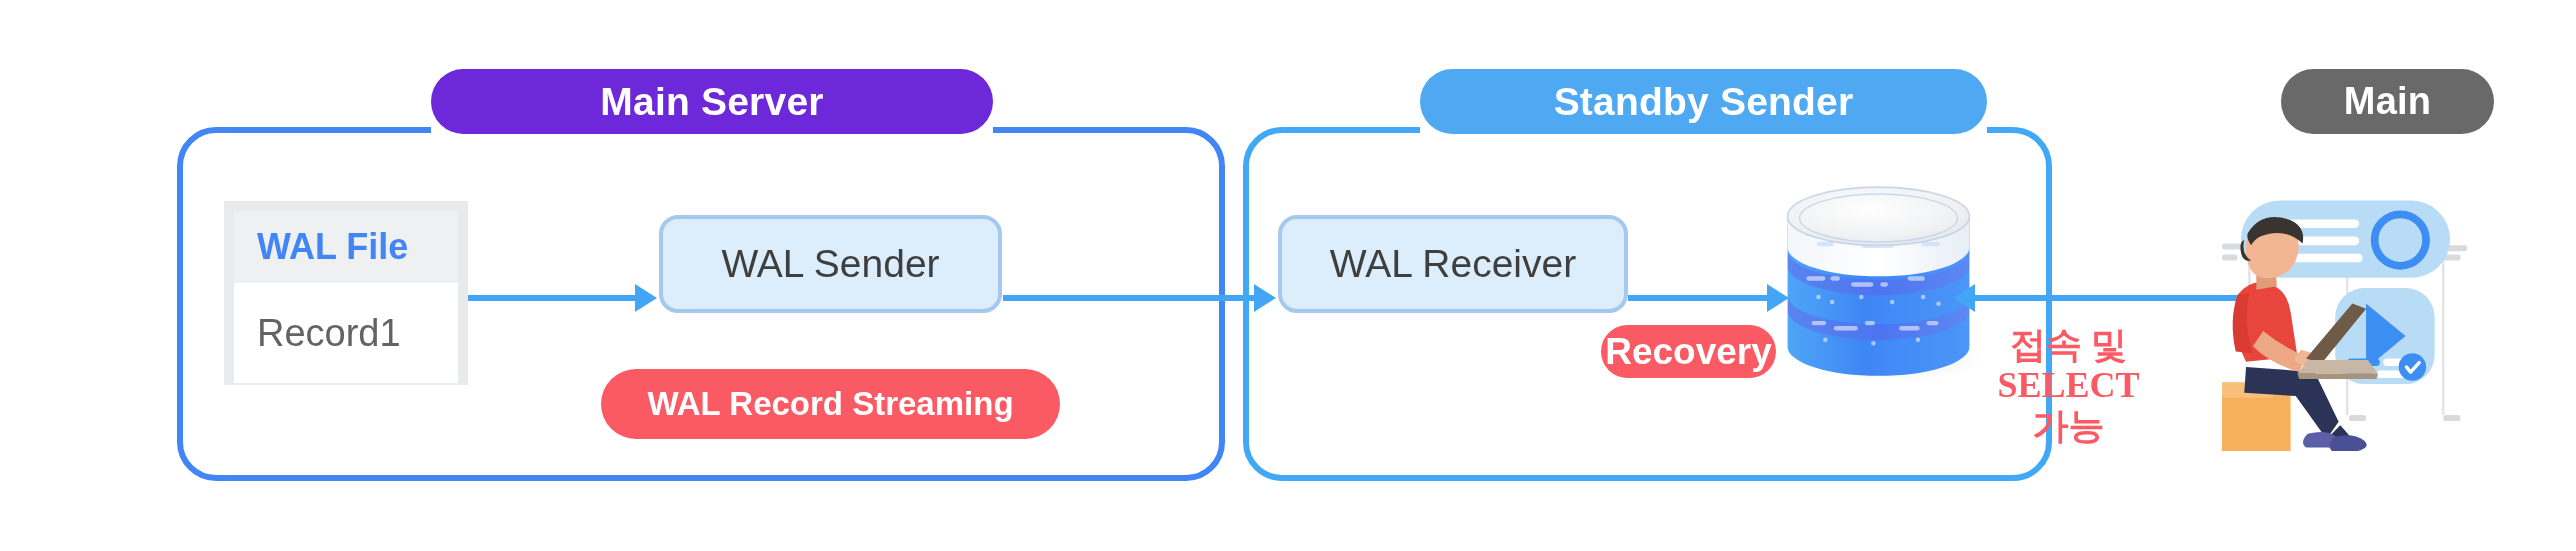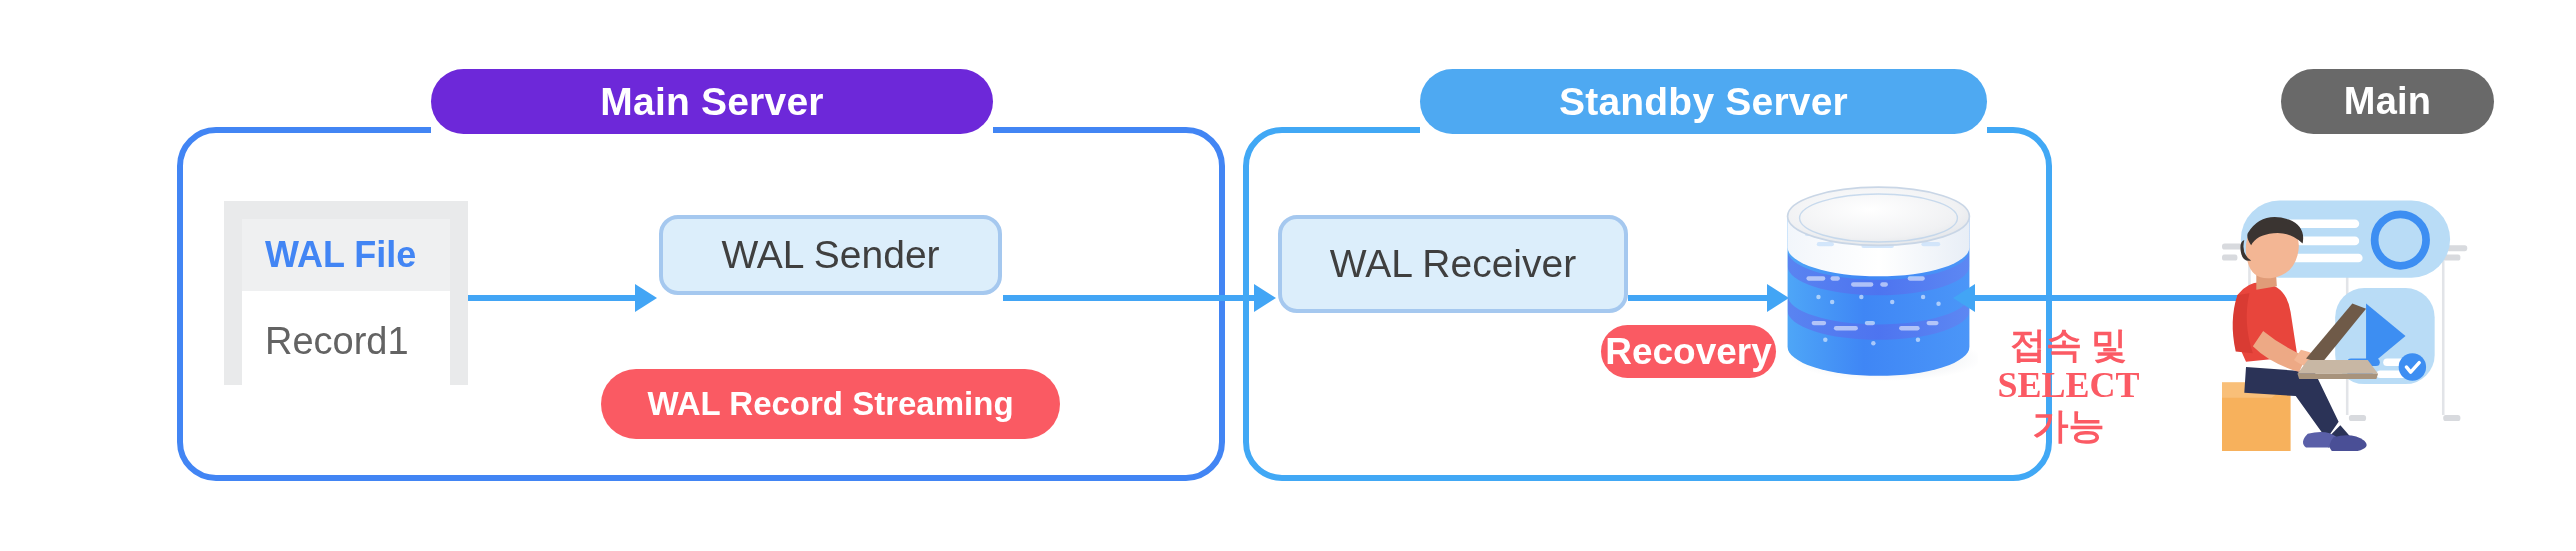--- a/index.html
+++ b/index.html
@@ -50,21 +50,21 @@
   #user-pill{
     left:2281px;top:69px;width:213px;height:65px;
     background:#696969;font-size:38px;
   }
 
   
   #wal-file-card{
     position:absolute;left:224px;top:201px;width:244px;height:184px;
     background:#e9eaeb;
     box-sizing:border-box;
-    padding:18px;
+    padding:10px;
   }
   #wal-file-header{
     height:72px;display:flex;align-items:center;
     padding-left:23px;box-sizing:border-box;
     color:#4285f4;font-size:36px;font-weight:700;
     background:#eff0f1;
   }
   #wal-file-record{
     height:100px;display:flex;align-items:center;
     padding-left:23px;box-sizing:border-box;
@@ -77,21 +77,21 @@
     position:absolute;
     background:#dceefb;
     border:4.3px solid #a5c8ef;
     border-radius:19px;
     display:flex;align-items:center;justify-content:center;
     color:#3f3f3f;
     font-size:39px;
     box-sizing:border-box;
     white-space:nowrap;
   }
-  #wal-sender-box{left:659px;top:215px;width:343px;height:80px;}
+  #wal-sender-box{left:659px;top:215px;width:343px;height:98px;}
   #wal-receiver-box{left:1278px;top:215px;width:350px;height:98px;}
 
   
   .tag{
     position:absolute;
     display:flex;align-items:center;justify-content:center;
     background:#fa5a63;color:#ffffff;
     border-radius:858px;font-weight:700;
     box-sizing:border-box;white-space:nowrap;
   }
@@ -159,21 +159,21 @@
     <span>WAL Record Streaming</span>
   </div>
 
   <div class="conn" style="left:1003px;top:295px;width:251px;"></div>
   <div class="arrow-right" style="left:1254px;top:284px;"></div>
 
   <div id="standby-server-box" class="server-box"></div>
   <div class="border-gap" style="left:1420px;top:122px;width:567px;"></div>
 
   <div id="standby-server-pill" class="pill">
-    <span>Standby Server</span>
+    <span>Standby Sender</span>
   </div>
 
   <div id="wal-receiver-box" class="proc-box">
     <span>WAL Receiver</span>
   </div>
 
   <div id="recovery-tag" class="tag">
     <span>Recovery</span>
   </div>
 

